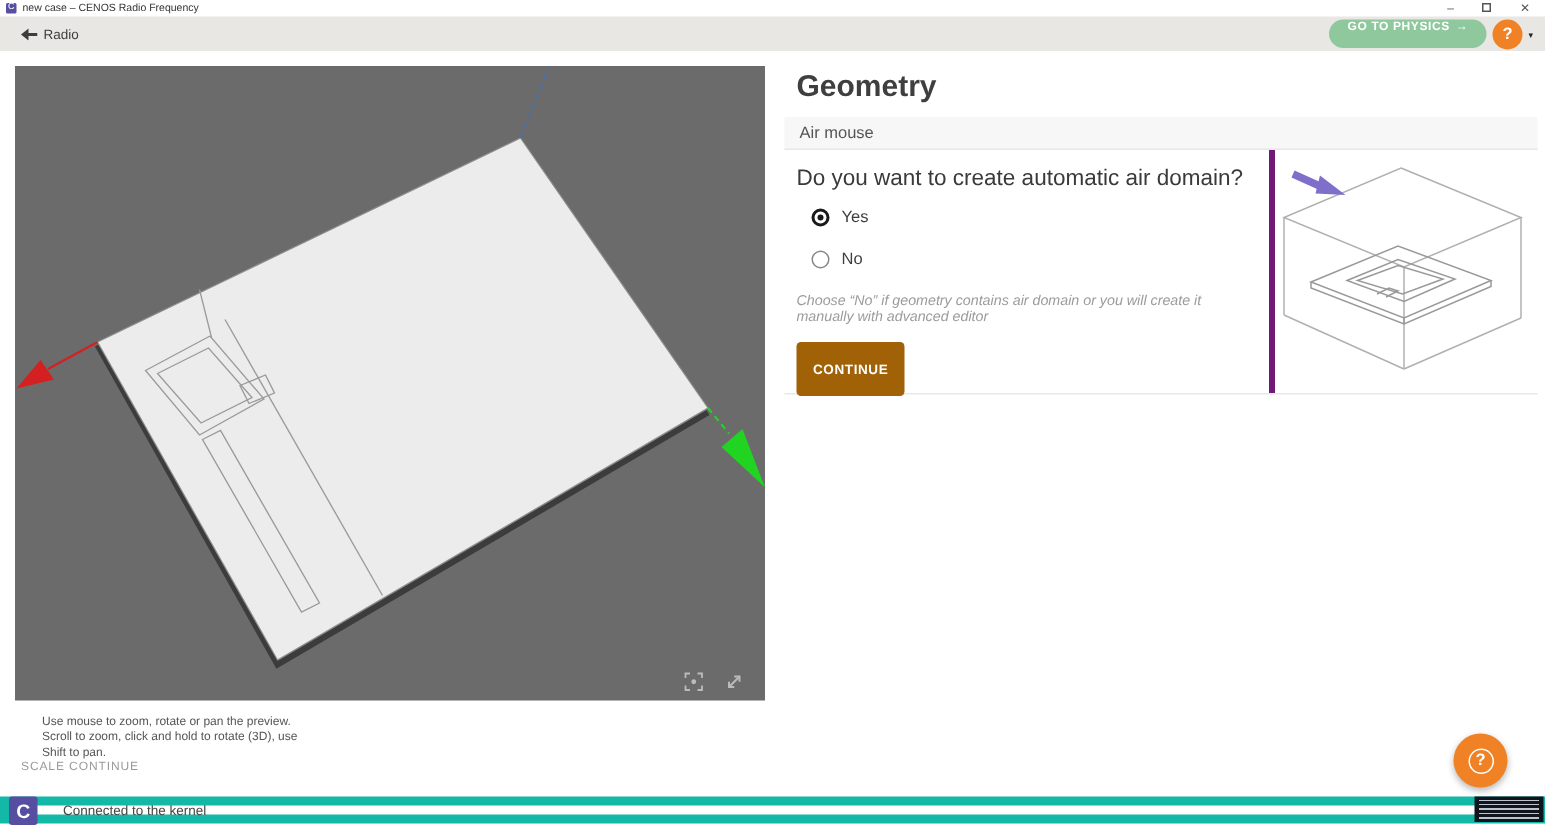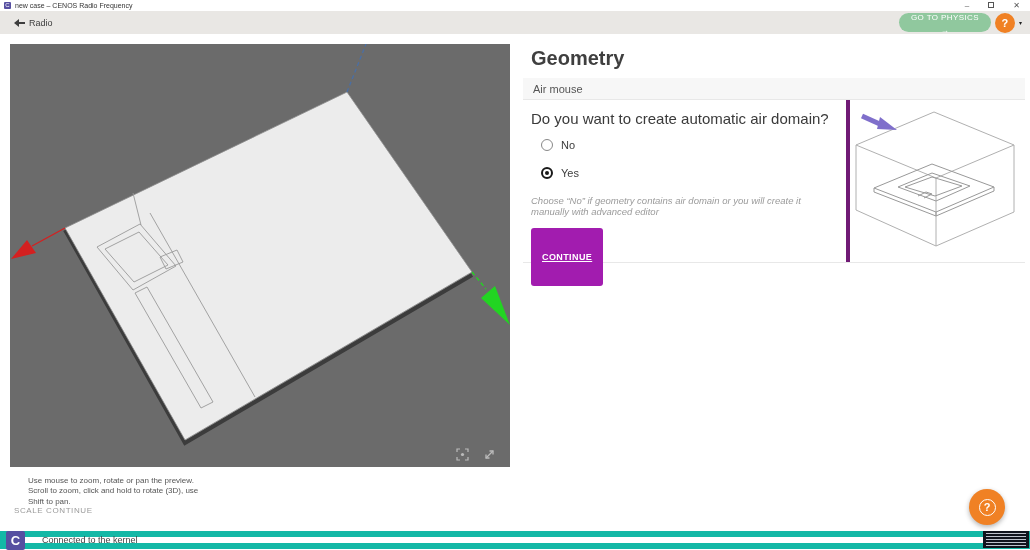--- a/index.html
+++ b/index.html
@@ -11,21 +11,21 @@
   .app-icon { width:7px; height:7px; background:#564fa1; color:#fff; font-size:6px; line-height:7px; text-align:center; border-radius:1px; margin-right:4px; flex:none; }
   .win-title { font-size:7px; color:#333; white-space:nowrap; }
   .win-controls { margin-left:auto; display:flex; align-items:center; gap:19px; padding-right:6px; }
   .win-btn { font-size:8px; color:#555; line-height:10px; cursor:default; }
   .max-box { width:6px; height:6px; border:1px solid #555; display:inline-block; }
 
   
   .toolbar { position:absolute; left:0; top:11px; width:1030px; height:23px; background:#e9e7e4; display:flex; align-items:center; padding:0 8px; }
   .back-btn { display:flex; align-items:center; gap:4px; font-size:9px; color:#3d3d3d; margin-left:6px; cursor:pointer; }
   .toolbar-right { margin-left:auto; display:flex; align-items:center; gap:4px; }
-  .pill-btn { background:#90c89e; color:#fff; font-size:8px; font-weight:normal; letter-spacing:.4px; border:none; border-radius:10px; height:19px; padding:0 12px; display:flex; gap:4px; cursor:pointer;flex-direction:column; }
+  .pill-btn { background:#90c89e; color:#fff; font-size:8px; font-weight:bold; letter-spacing:.4px; border:none; border-radius:10px; height:19px; padding:0 12px; display:flex; gap:4px; cursor:pointer; }
   .help-circle { width:20px; height:20px; border-radius:50%; background:#f08124; color:#fff; font-size:11px; font-weight:bold; display:flex; align-items:center; justify-content:center; cursor:pointer; }
   .caret { font-size:6px; color:#222; }
 
   
   .viewport { position:absolute; left:10px; top:44px; width:500px; height:423px; background:#6b6b6b; }
   .vp-icons { position:absolute; right:14px; bottom:6px; display:flex; gap:14px; }
   .vp-icon { width:13px; height:13px; opacity:.8; cursor:pointer; }
 
   
   .vp-hint { position:absolute; left:28px; top:476px; width:210px; font-size:8px; line-height:1.3; color:#555; white-space:pre-line; }
@@ -37,21 +37,21 @@
   .question-row { position:absolute; left:523px; top:100px; width:502px; height:163px; border-bottom:1px solid #e8e8e8; display:flex; }
   .q-left { width:327px; border-right:4px solid #701a75; padding:10px 8px 0 8px; }
   .q-right { flex:1; position:relative; }
   .question { font-size:15px; color:#3a3a3a; margin-bottom:12px; }
   .radio-row { display:flex; align-items:center; gap:8px; margin:0 0 16px 10px; cursor:pointer; }
   .radio { width:12px; height:12px; border:1px solid #888; border-radius:50%; position:relative; flex:none; }
   .radio.checked { border:2px solid #1a1a1a; }
   .radio.checked::after { content:""; position:absolute; left:2px; top:2px; width:4px; height:4px; border-radius:50%; background:#1a1a1a; }
   .radio-label { font-size:11px; color:#3d3d3d; }
   .note { font-size:9.5px; font-style:italic; color:#9b9b9b; margin-bottom:11px; }
-  .continue-btn { background:#a21caf; color:#fff; border:none; border-radius:3px; font-size:9px; font-weight:bold; letter-spacing:.4px; padding:24px 11px; cursor:pointer;text-decoration:underline; }
+  .continue-btn { background:#a16207; color:#fff; border:none; border-radius:3px; font-size:9px; font-weight:bold; letter-spacing:.4px; padding:13px 11px; cursor:pointer; }
   .illus { position:absolute; left:2px; top:4px; }
 
   
   .fab { position:absolute; left:969px; top:489px; width:36px; height:36px; border-radius:50%; background:#f08124; display:flex; align-items:center; justify-content:center; box-shadow:0 2px 5px rgba(0,0,0,.3); cursor:pointer; }
   .fab-q { width:17px; height:17px; border:1.5px solid #fff; border-radius:50%; color:#fff; font-size:11px; font-weight:bold; display:flex; align-items:center; justify-content:center; }
 
   
   .statusbar { position:absolute; left:0; bottom:1px; width:1030px; height:18px; background:#fff; border:6px solid #14b8a6; display:flex; align-items:center; }
   .status-logo { position:absolute; left:6px; bottom:0; width:19px; height:19px; background:#564fa1; color:#fff; font-size:13px; font-weight:bold; display:flex; align-items:center; justify-content:center; border-radius:2px; }
   .status-text { font-size:9px; color:#444; padding-left:36px; }
@@ -139,27 +139,27 @@
 
 <h1 class="panel-title">Geometry</h1>
 
 <div class="section-bar">Air mouse</div>
 
 <div class="question-row">
   <div class="q-left">
     <div class="question">Do you want to create automatic air domain?</div>
 
     <div class="radio-row">
+      <span class="radio checked"></span>
+      <span class="radio-label">Yes</span>
+    </div>
+
+    <div class="radio-row">
       <span class="radio"></span>
       <span class="radio-label">No</span>
-    </div>
-
-    <div class="radio-row">
-      <span class="radio checked"></span>
-      <span class="radio-label">Yes</span>
     </div>
 
     <div class="note">Choose “No” if geometry contains air domain or you will create it manually with advanced editor</div>
 
     <button class="continue-btn">CONTINUE</button>
   </div>
 
   <div class="q-right">
     <svg class="illus" width="172" height="152" viewBox="0 0 172 152">
       <g fill="none" stroke="#b0b0b0" stroke-width="1">

